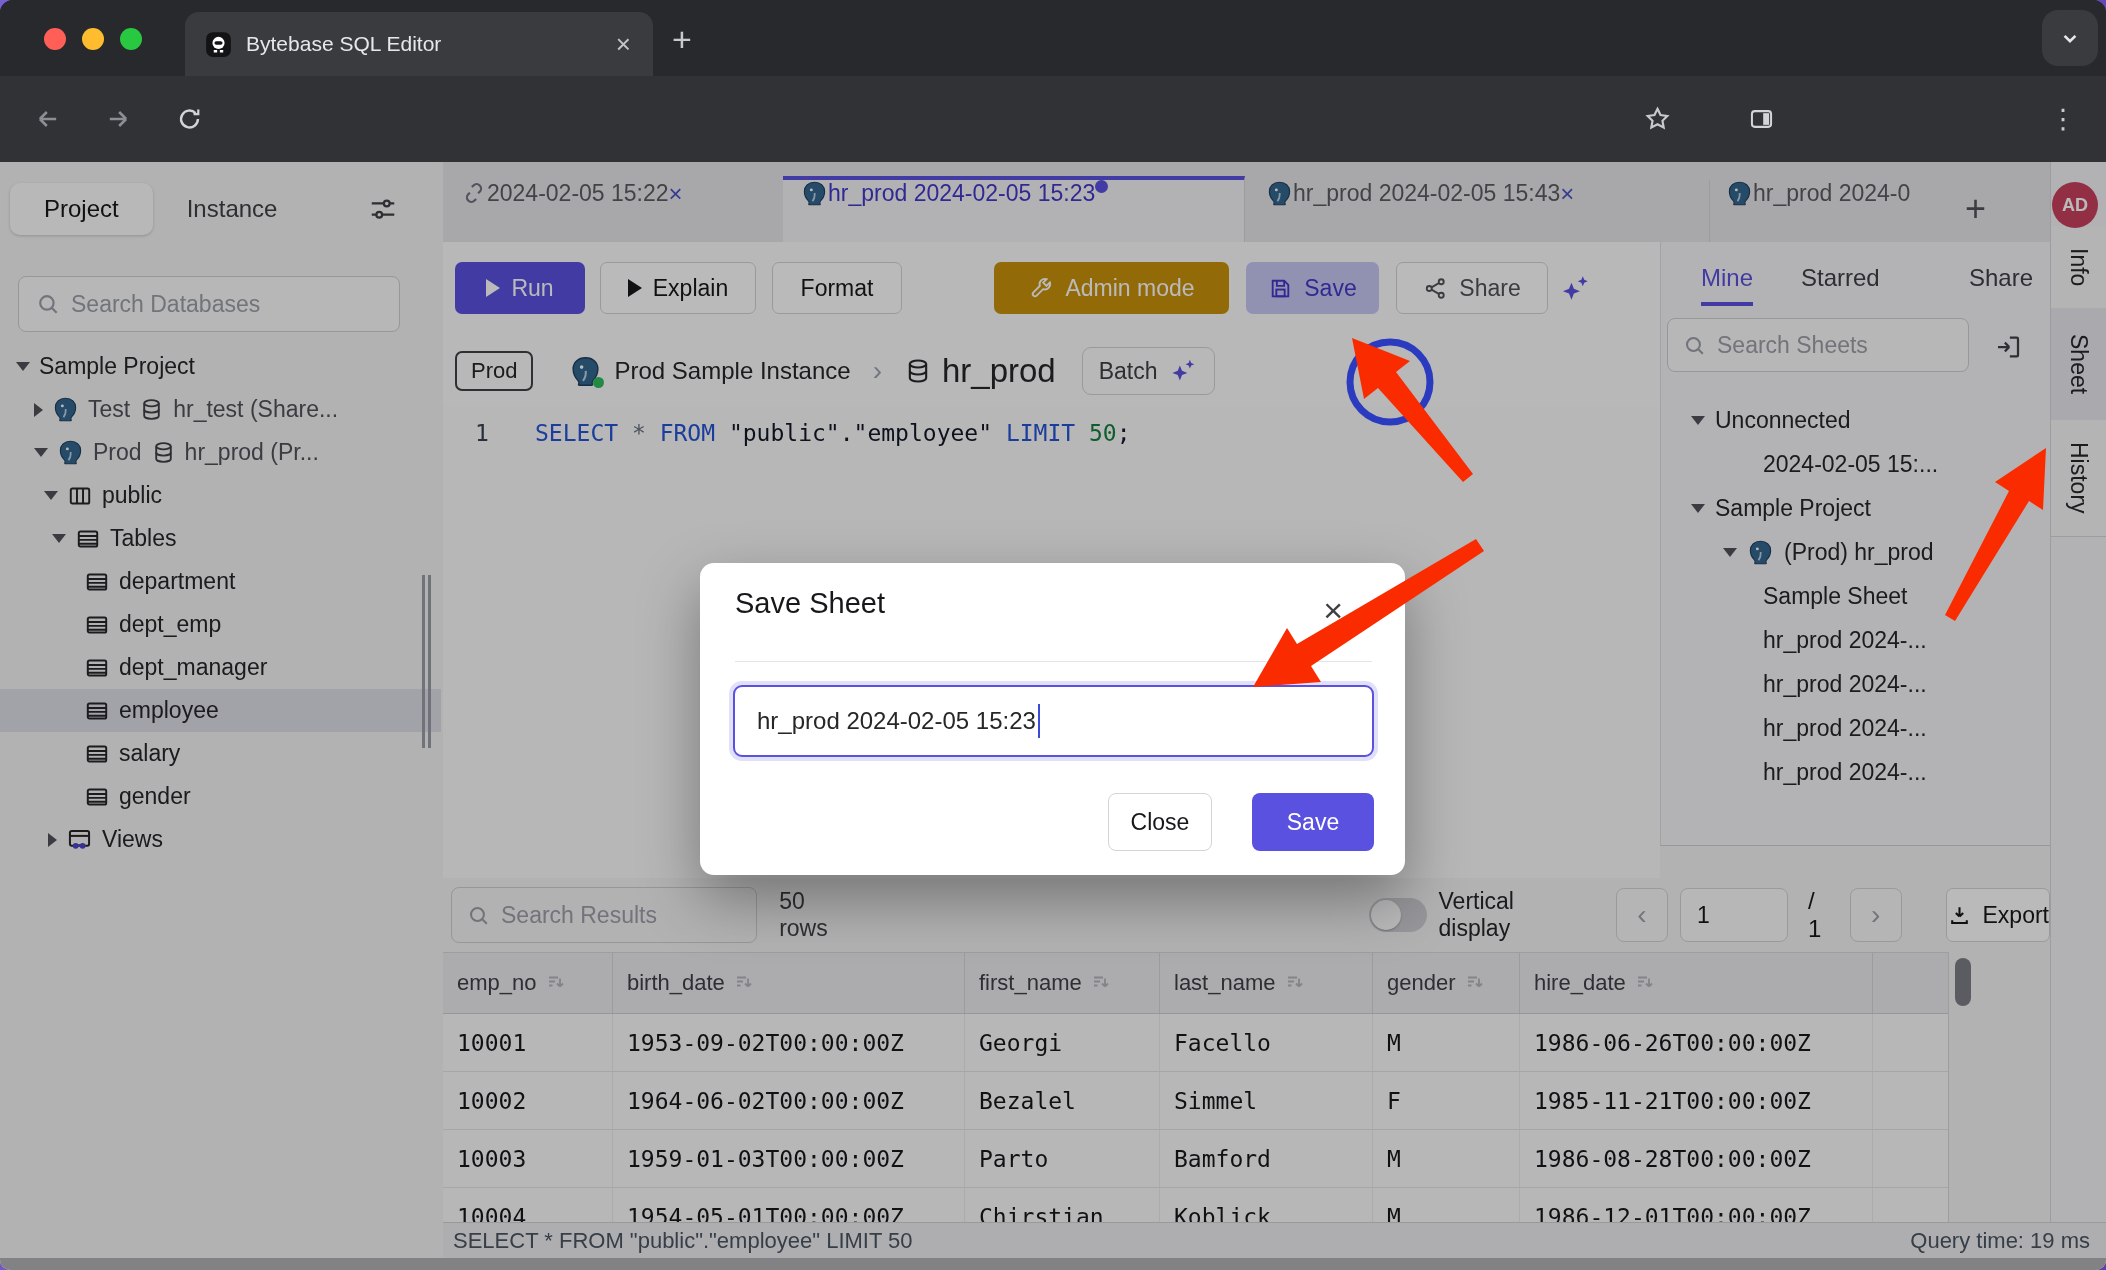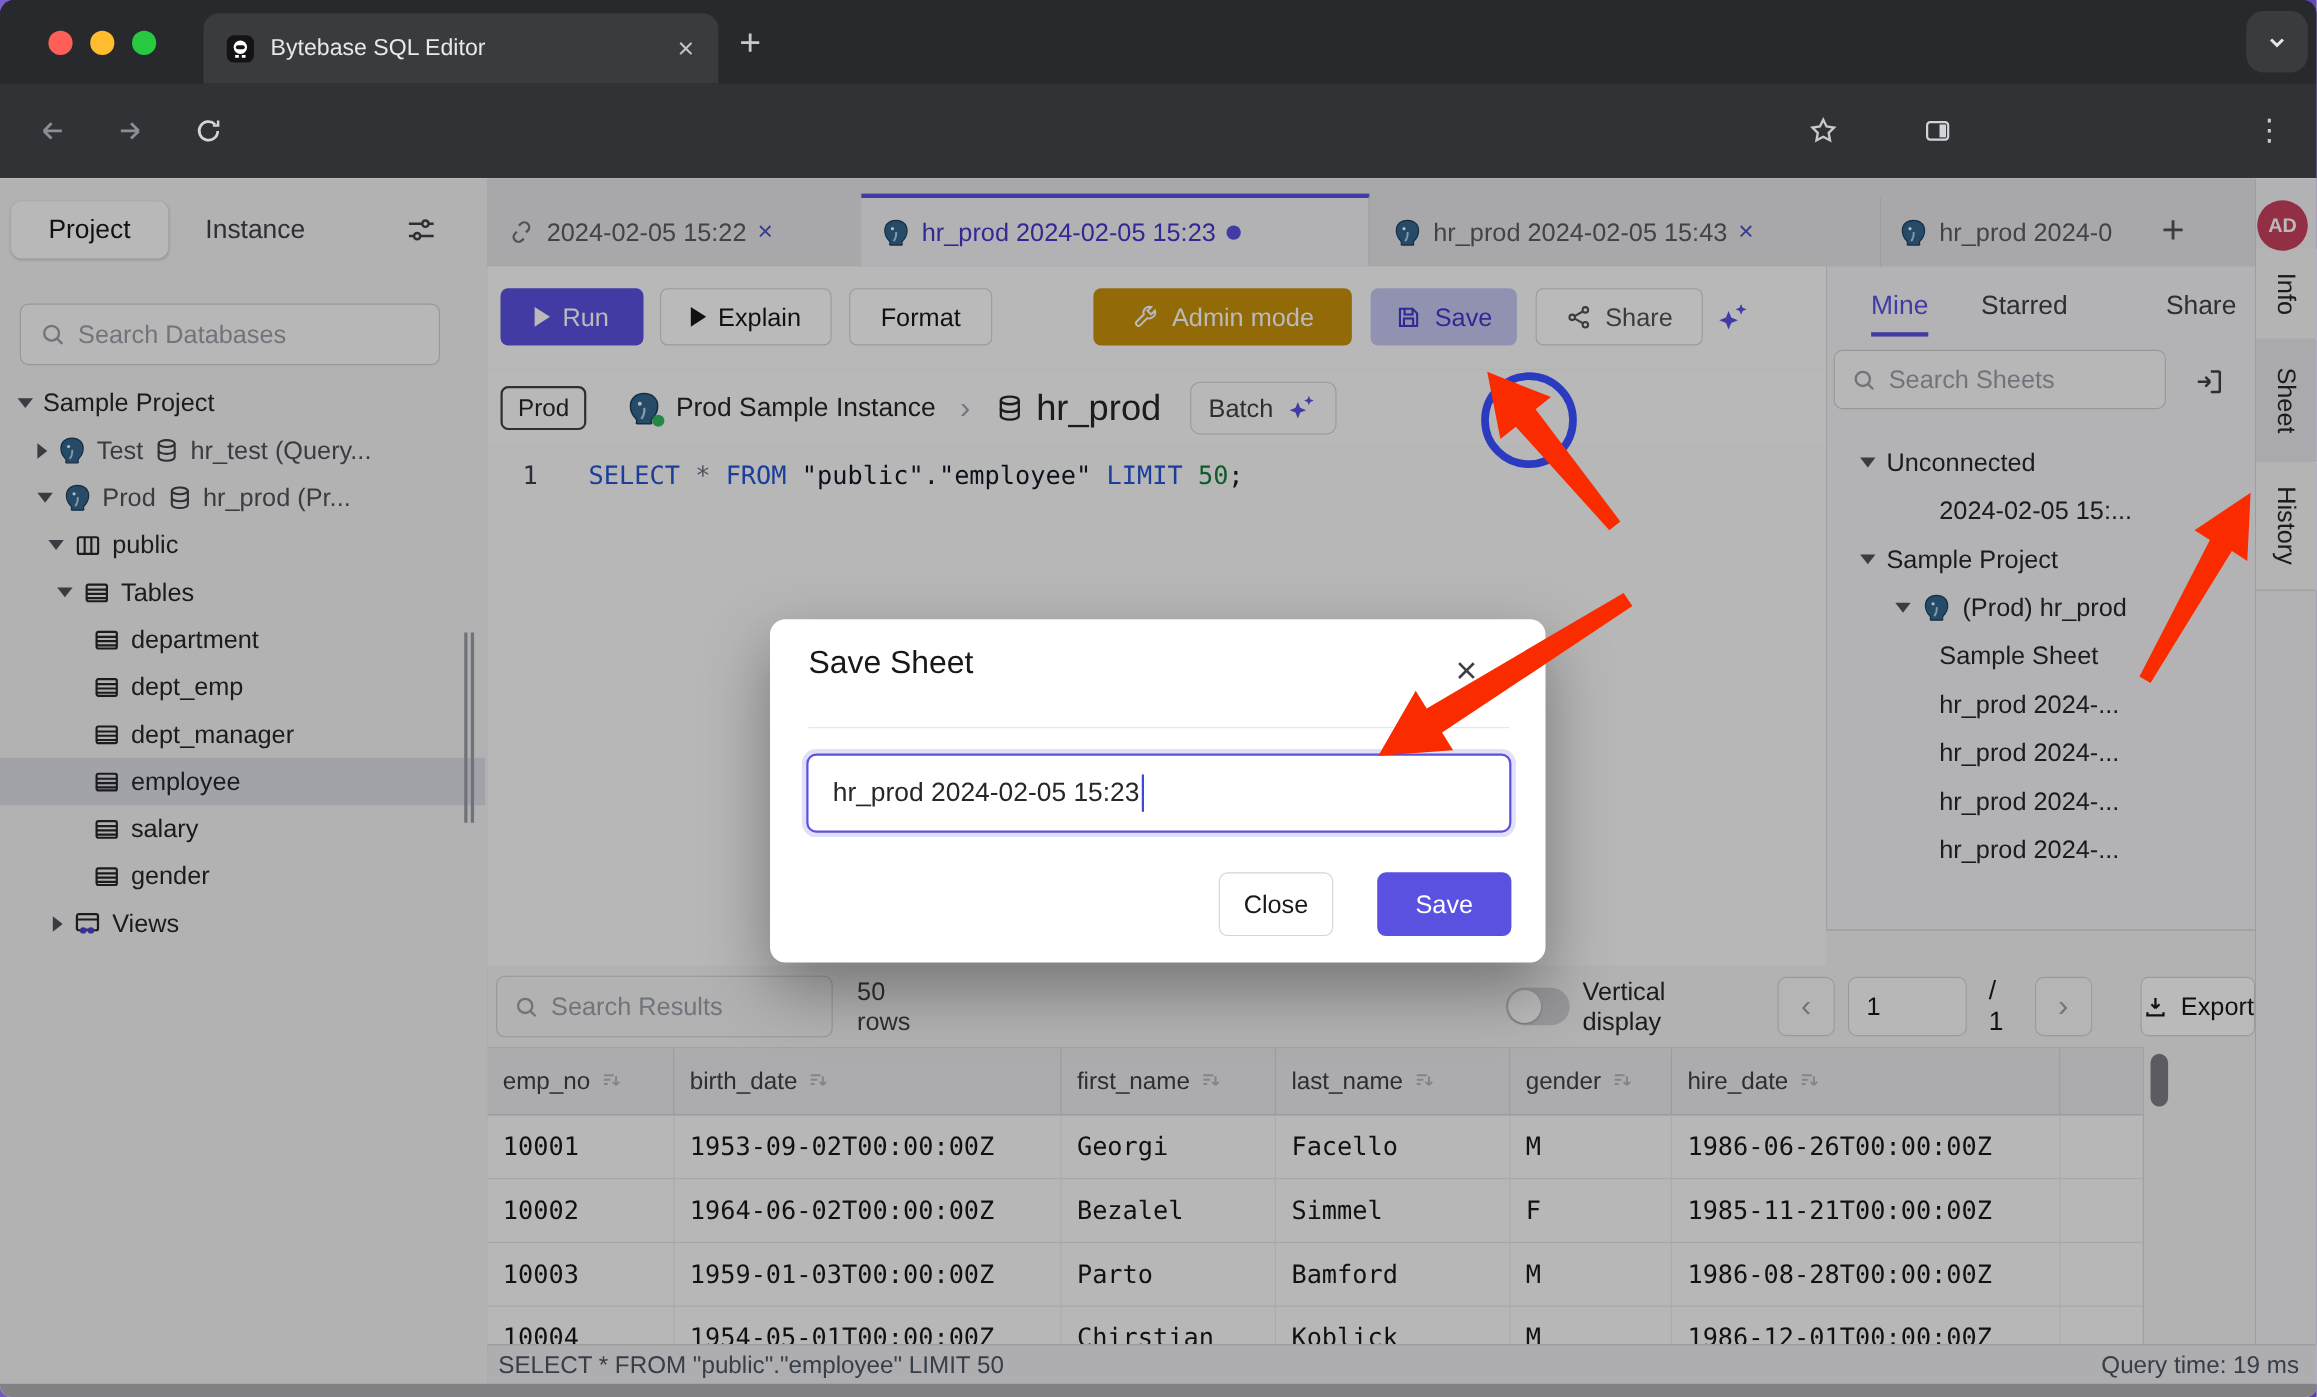--- a/index.html
+++ b/index.html
@@ -30,21 +30,21 @@
   .tree{position:absolute;left:0;top:183px;right:2px;}
   .trow{height:43px;display:flex;align-items:center;font-size:23px;color:#27272a;gap:9px;white-space:nowrap;overflow:hidden;}
   .trow.sel{background:#dedee8;}
   .cd{width:0;height:0;border-left:7px solid transparent;border-right:7px solid transparent;border-top:9px solid #52525b;flex:none;}
   .cr{width:0;height:0;border-top:7px solid transparent;border-bottom:7px solid transparent;border-left:9px solid #52525b;flex:none;}
   .muted{color:#52525b;}
   .resizer{position:absolute;left:422px;top:413px;height:173px;width:12px;}
   .resizer i{position:absolute;top:0;bottom:0;width:3px;background:#9a9ea6;}
   
   .wtabs{position:absolute;left:443px;top:0;width:1607px;height:80px;background:#e7e7ea;border-bottom:1px solid #d2d2d7;}
-  .wtab{position:absolute;top:18px;height:62px;display:flex;align-items:center;gap:10px;font-size:23px;color:#5b5b63;padding:0 18px;border-right:1px solid #d6d6da;white-space:nowrap;overflow:hidden;}
+  .wtab{position:absolute;top:18px;height:62px;display:flex;align-items:flex-start;font-size:23px;color:#5b5b63;padding:0 18px;border-right:1px solid #d6d6da;white-space:nowrap;overflow:hidden;}
   .wtab.active{background:#f4f4f7;border-top:4px solid var(--accent);color:#4338ca;top:14px;height:62px;}
   .xdim{color:#4c51c6;font-size:24px;}
   .dot{width:13px;height:13px;border-radius:50%;background:var(--accent);flex:none;}
   
   .toolbar{position:absolute;left:443px;top:80px;width:1217px;height:94px;background:#fcfcfd;border-bottom:1px solid #e4e4e8;}
   .btn{position:absolute;top:20px;height:52px;border-radius:7px;display:flex;align-items:center;justify-content:center;gap:11px;font-size:23px;box-sizing:border-box;}
   .btn.light{background:#fff;border:1px solid #d4d4d9;color:#18181b;}
   .play{width:0;height:0;border-top:9px solid transparent;border-bottom:9px solid transparent;border-left:14px solid currentColor;}
   
   .crumbs{position:absolute;left:443px;top:174px;width:1217px;height:70px;background:#fcfcfd;border-bottom:1px solid #e9e9ec;display:flex;align-items:center;}
@@ -277,21 +277,21 @@
           </div>
         <div class="trow" style="padding-left:34px">
             <i class="cr"></i>
             <svg class="ic" width="27" height="27">
               <use href="#i-pg"></use>
             </svg>
             <span class="muted">Test</span>
             <svg class="ic" width="25" height="25" color="#3f3f46">
               <use href="#i-db"></use>
             </svg>
-            <span class="muted">hr_test (Query...</span>
+            <span class="muted">hr_test (Share...</span>
           </div>
         <div class="trow" style="padding-left:34px">
             <i class="cd"></i>
             <svg class="ic" width="27" height="27">
               <use href="#i-pg"></use>
             </svg>
             <span class="muted">Prod</span>
             <svg class="ic" width="25" height="25" color="#3f3f46">
               <use href="#i-db"></use>
             </svg>

